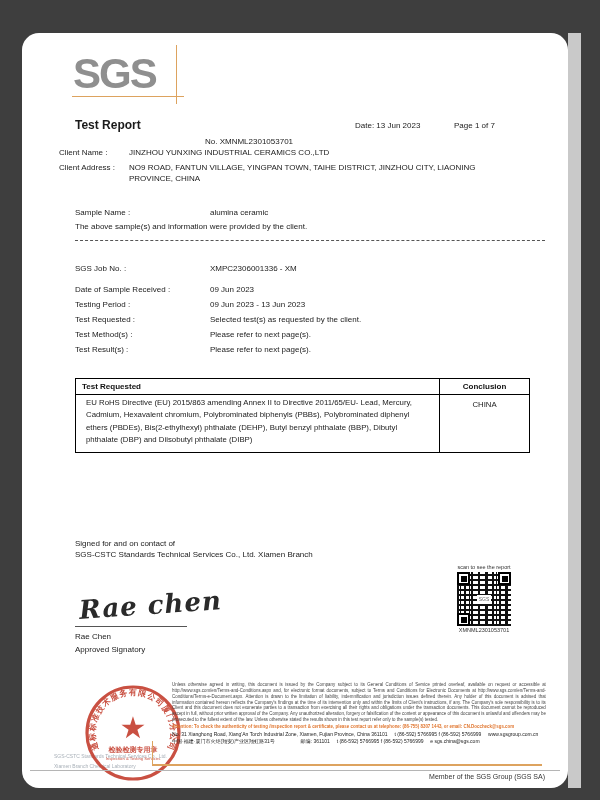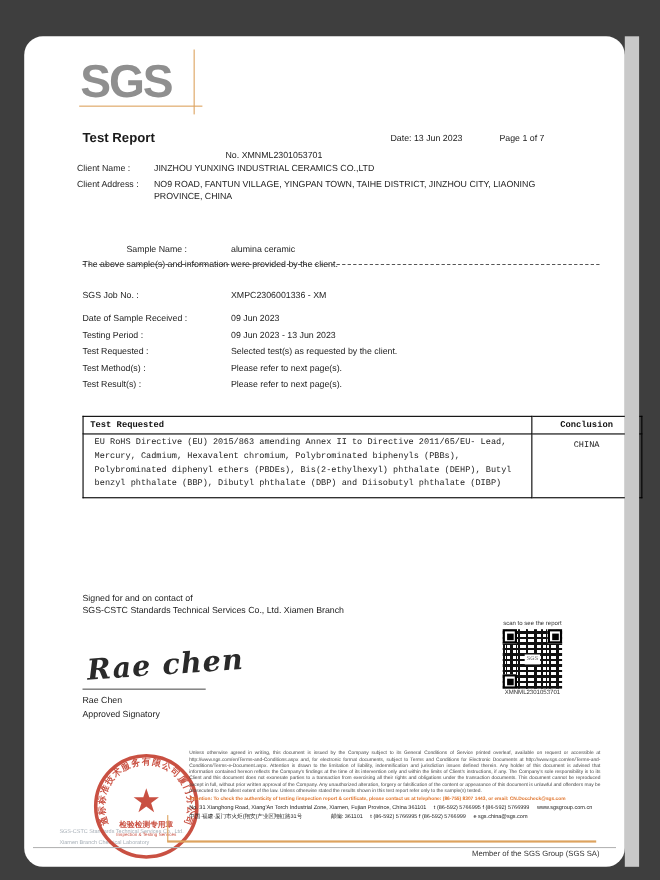--- a/index.html
+++ b/index.html
@@ -15,21 +15,21 @@
   
   .title{font-weight:bold;font-size:12px;color:#1a1a1a;}
   .meta{font-size:8px;color:#222;}
   
   .row{display:flex;font-size:8px;color:#222;line-height:11px;}
   .lbl{flex:none;}
   .dashed{border-top:1.5px dashed #555;height:0;}
   .job-row{display:flex;font-size:8px;color:#222;line-height:11px;margin-bottom:4px;}
   .job-lbl{width:135px;flex:none;}
   
-  table.result{border-collapse:collapse;width:509px;font-family:Liberation Mono, monospace;}
+  table.result{border-collapse:collapse;width:455px;}
   table.result th,table.result td{border:1.4px solid #000;}
   table.result th{font-size:8px;font-weight:bold;color:#111;padding:3px 6px;text-align:left;}
   table.result th.c,table.result td.c{text-align:center;}
   table.result td{font-size:7.8px;color:#222;line-height:1.6;padding:2px 8px 5px 10px;vertical-align:top;}
   table.result td.c{padding:4px 2px;}
   
   .sig-line{font-size:8px;color:#222;line-height:11px;}
   .script{font-family:"DejaVu Serif",serif;font-style:italic;font-weight:bold;
           font-size:26px;color:#2a2a2a;transform:rotate(-4deg);display:inline-block;
           letter-spacing:1px;margin-top:28px;margin-left:4px;line-height:34px;}
@@ -67,32 +67,32 @@
     <span class="sgs-logo">SGS</span>
   </div>
   <div class="abs hline" style="left:50px;top:63px;width:112px;"></div>
   <div class="abs vline" style="left:154px;top:12px;height:59px;"></div>
 
   <div class="abs title" style="left:53px;top:85px;">Test Report</div>
   <div class="abs meta" style="left:183px;top:104px;">No. XMNML2301053701</div>
   <div class="abs meta" style="left:333px;top:88px;">Date: 13 Jun 2023</div>
   <div class="abs meta" style="left:432px;top:88px;">Page 1 of 7</div>
 
-  <div class="abs" style="left:48px;top:114px;width:445px;">
+  <div class="abs" style="left:37px;top:114px;width:445px;">
     <div class="row">
       <span class="lbl" style="width:70px;">Client Name :</span>
       <span>JINZHOU YUNXING INDUSTRIAL CERAMICS CO.,LTD</span>
     </div>
     <div class="row" style="margin-top:4px;">
       <span class="lbl" style="width:70px;">Client Address :</span>
       <span style="flex:1;">NO9 ROAD, FANTUN VILLAGE, YINGPAN TOWN, TAIHE DISTRICT, JINZHOU CITY, LIAONING PROVINCE, CHINA</span>
     </div>
   </div>
 
-  <div class="abs" style="left:53px;top:188px;width:470px;text-align:center;">
+  <div class="abs" style="left:53px;top:174px;width:470px;">
     <div class="row">
       <span class="lbl" style="width:135px;">Sample Name :</span>
       <span>alumina ceramic</span>
     </div>
     <div class="row" style="margin-top:3px;">The above sample(s) and information were provided by the client.</div>
   </div>
   <div class="abs dashed" style="left:53px;top:207px;width:470px;"></div>
 
   <div class="abs" style="left:53px;top:230px;width:470px;">
     <div class="job-row" style="margin-bottom:10px;">

